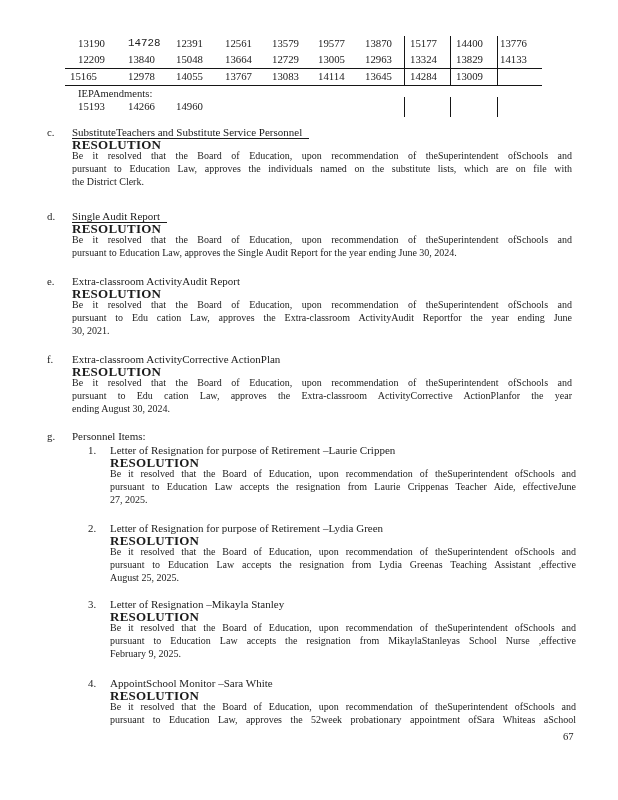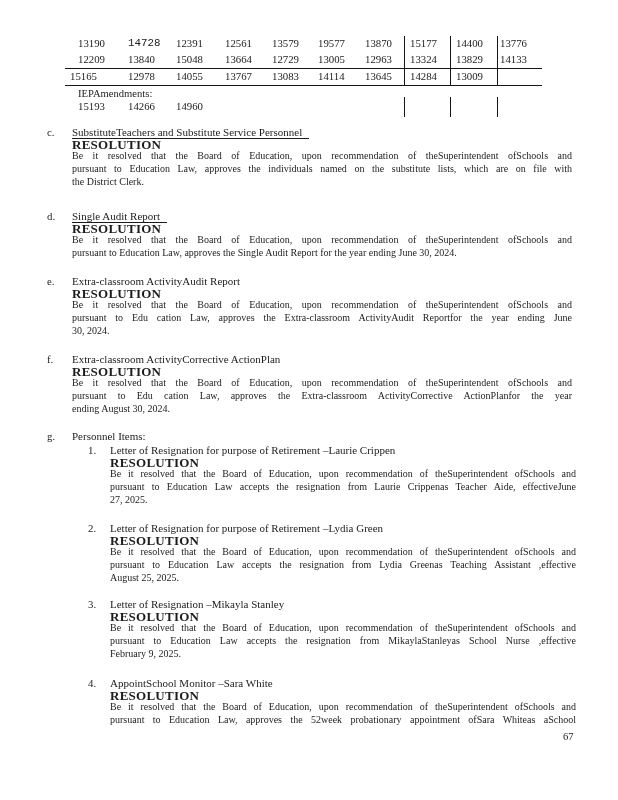--- a/index.html
+++ b/index.html
@@ -114,21 +114,21 @@
 </div>
 
 <div class="sec" style="left:47px;top:275px">
   <span class="lbl">e.</span>
   <div class="content">
     <div class="title">Extra-classroom ActivityAudit Report</div>
     <div class="res">RESOLUTION</div>
     <div>
         <div class="bline j">Be it resolved that the Board of Education, upon recommendation of theSuperintendent ofSchools and</div>
         <div class="bline j">pursuant to Edu cation Law, approves the Extra-classroom ActivityAudit Reportfor the year ending June</div>
-        <div class="bline">30, 2024.</div>
+        <div class="bline">30, 2021.</div>
       </div>
   </div>
 </div>
 
 <div class="sec" style="left:47px;top:353px">
   <span class="lbl">f.</span>
   <div class="content">
     <div class="title">Extra-classroom ActivityCorrective ActionPlan</div>
     <div class="res">RESOLUTION</div>
     <div>

